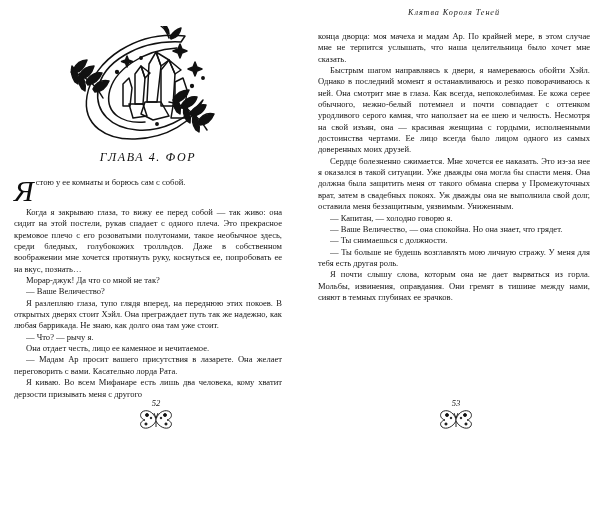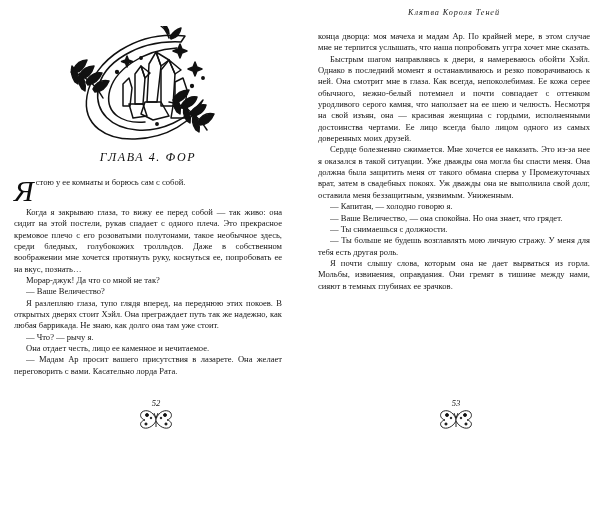--- a/index.html
+++ b/index.html
@@ -177,20 +177,21 @@
 
     <div class="body-text">
       <p class="dropcap-para"><span class="dropcap">Я</span><span>стою у ее комнаты и борюсь сам с собой.</span></p>
       <p>Когда я закрываю глаза, то вижу ее перед собой — так живо: она сидит на этой постели, рукав спадает с одного плеча. Это прекрасное кремовое плечо с его розоватыми полутонами, такое необычное здесь, среди бледных, голубокожих тролльдов. Даже в собственном воображении мне хочется протянуть руку, коснуться ее, попробовать ее на вкус, познать…</p>
       <p>Морар-джук! Да что со мной не так?</p>
       <p>— Ваше Величество?</p>
       <p>Я разлепляю глаза, тупо глядя вперед, на переднюю этих покоев. В открытых дверях стоит Хэйл. Она преграждает путь так же надежно, как любая баррикада. Не знаю, как долго она там уже стоит.</p>
       <p>— Что? — рычу я.</p>
       <p>Она отдает честь, лицо ее каменное и нечитаемое.</p>
       <p>— Мадам Ар просит вашего присутствия в лазарете. Она желает переговорить с вами. Касательно лорда Рата.</p>
+      <p>Я киваю. Во всем Мифанаре есть лишь два человека, кому хватит дерзости призывать меня с другого</p>
     </div>
 
     <div class="page-footer">
       <div class="folio">52</div>
       <svg class="butterfly" width="34" height="22" viewBox="0 0 34 22" fill="none" stroke="#111" stroke-width="0.9" stroke-linejoin="round">
         <path d="M17 11 L 17 18"></path>
         <path d="M17 10 C 14 2, 7 0, 3 3 C 0 6, 2 10, 6 11 C 2 12, 0 15, 3 18 C 7 21, 14 18, 17 12 Z" fill="#fff"></path>
         <path d="M17 10 C 20 2, 27 0, 31 3 C 34 6, 32 10, 28 11 C 32 12, 34 15, 31 18 C 27 21, 20 18, 17 12 Z" fill="#fff"></path>
         <circle cx="8" cy="6" r="1.5" fill="#111"></circle>
         <circle cx="26" cy="6" r="1.5" fill="#111"></circle>
@@ -201,21 +202,21 @@
         <path d="M17 9 L 15 4 M 17 9 L 19 4"></path>
       </svg>
     </div>
   </div>
 
   <div class="page page-right">
 
     <div class="running-header">Клятва Короля Теней</div>
 
     <div class="body-text right-body">
-      <p class="noindent">конца дворца: моя мачеха и мадам Ар. По крайней мере, в этом случае мне не терпится услышать, что наша попробовать уггра хочет мне сказать.</p>
+      <p class="noindent">конца дворца: моя мачеха и мадам Ар. По крайней мере, в этом случае мне не терпится услышать, что наша целительница было хочет мне сказать.</p>
       <p>Быстрым шагом направляясь к двери, я намереваюсь обойти Хэйл. Однако в последний момент я останавливаюсь и резко поворачиваюсь к ней. Она смотрит мне в глаза. Как всегда, непоколебимая. Ее кожа серее обычного, нежно-белый потемнел и почти совпадает с оттенком уродливого серого камня, что наползает на ее шею и челюсть. Несмотря на свой изъян, она — красивая женщина с гордыми, исполненными достоинства чертами. Ее лицо всегда было лицом одного из самых доверенных моих друзей.</p>
       <p>Сердце болезненно сжимается. Мне хочется ее наказать. Это из-за нее я оказался в такой ситуации. Уже дважды она могла бы спасти меня. Она должна была защитить меня от такого обмана сперва у Промежуточных врат, затем в свадебных покоях. Уж дважды она не выполнила свой долг, оставила меня беззащитным, уязвимым. Униженным.</p>
       <p>— Капитан, — холодно говорю я.</p>
       <p>— Ваше Величество, — она спокойна. Но она знает, что грядет.</p>
       <p>— Ты снимаешься с должности.</p>
       <p>— Ты больше не будешь возглавлять мою личную стражу. У меня для тебя есть другая роль.</p>
       <p>Я почти слышу слова, которым она не дает вырваться из горла. Мольбы, извинения, оправдания. Они гремят в тишине между нами, сияют в темных глубинах ее зрачков.</p>
     </div>
 
     <div class="page-footer">

